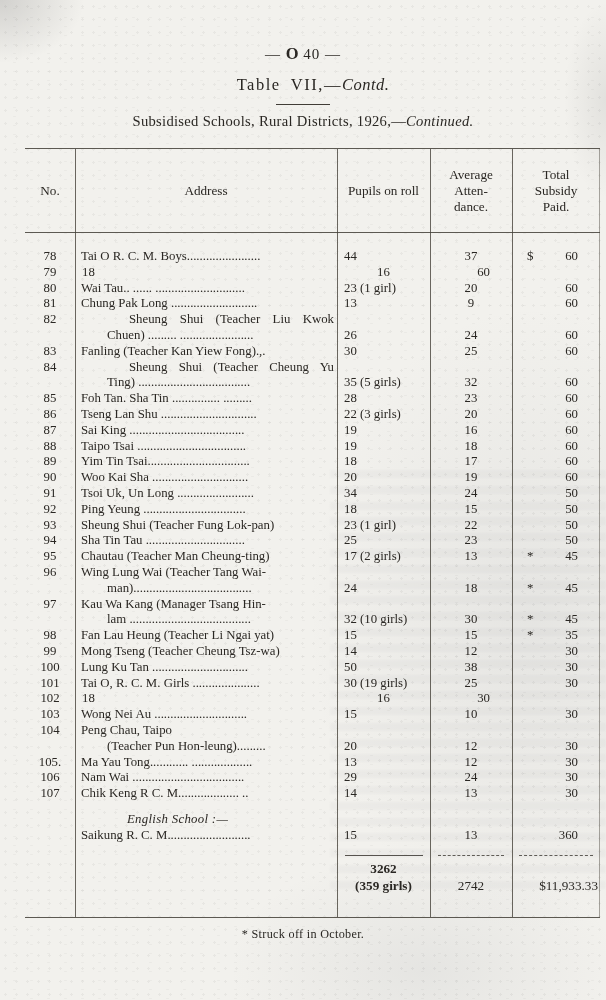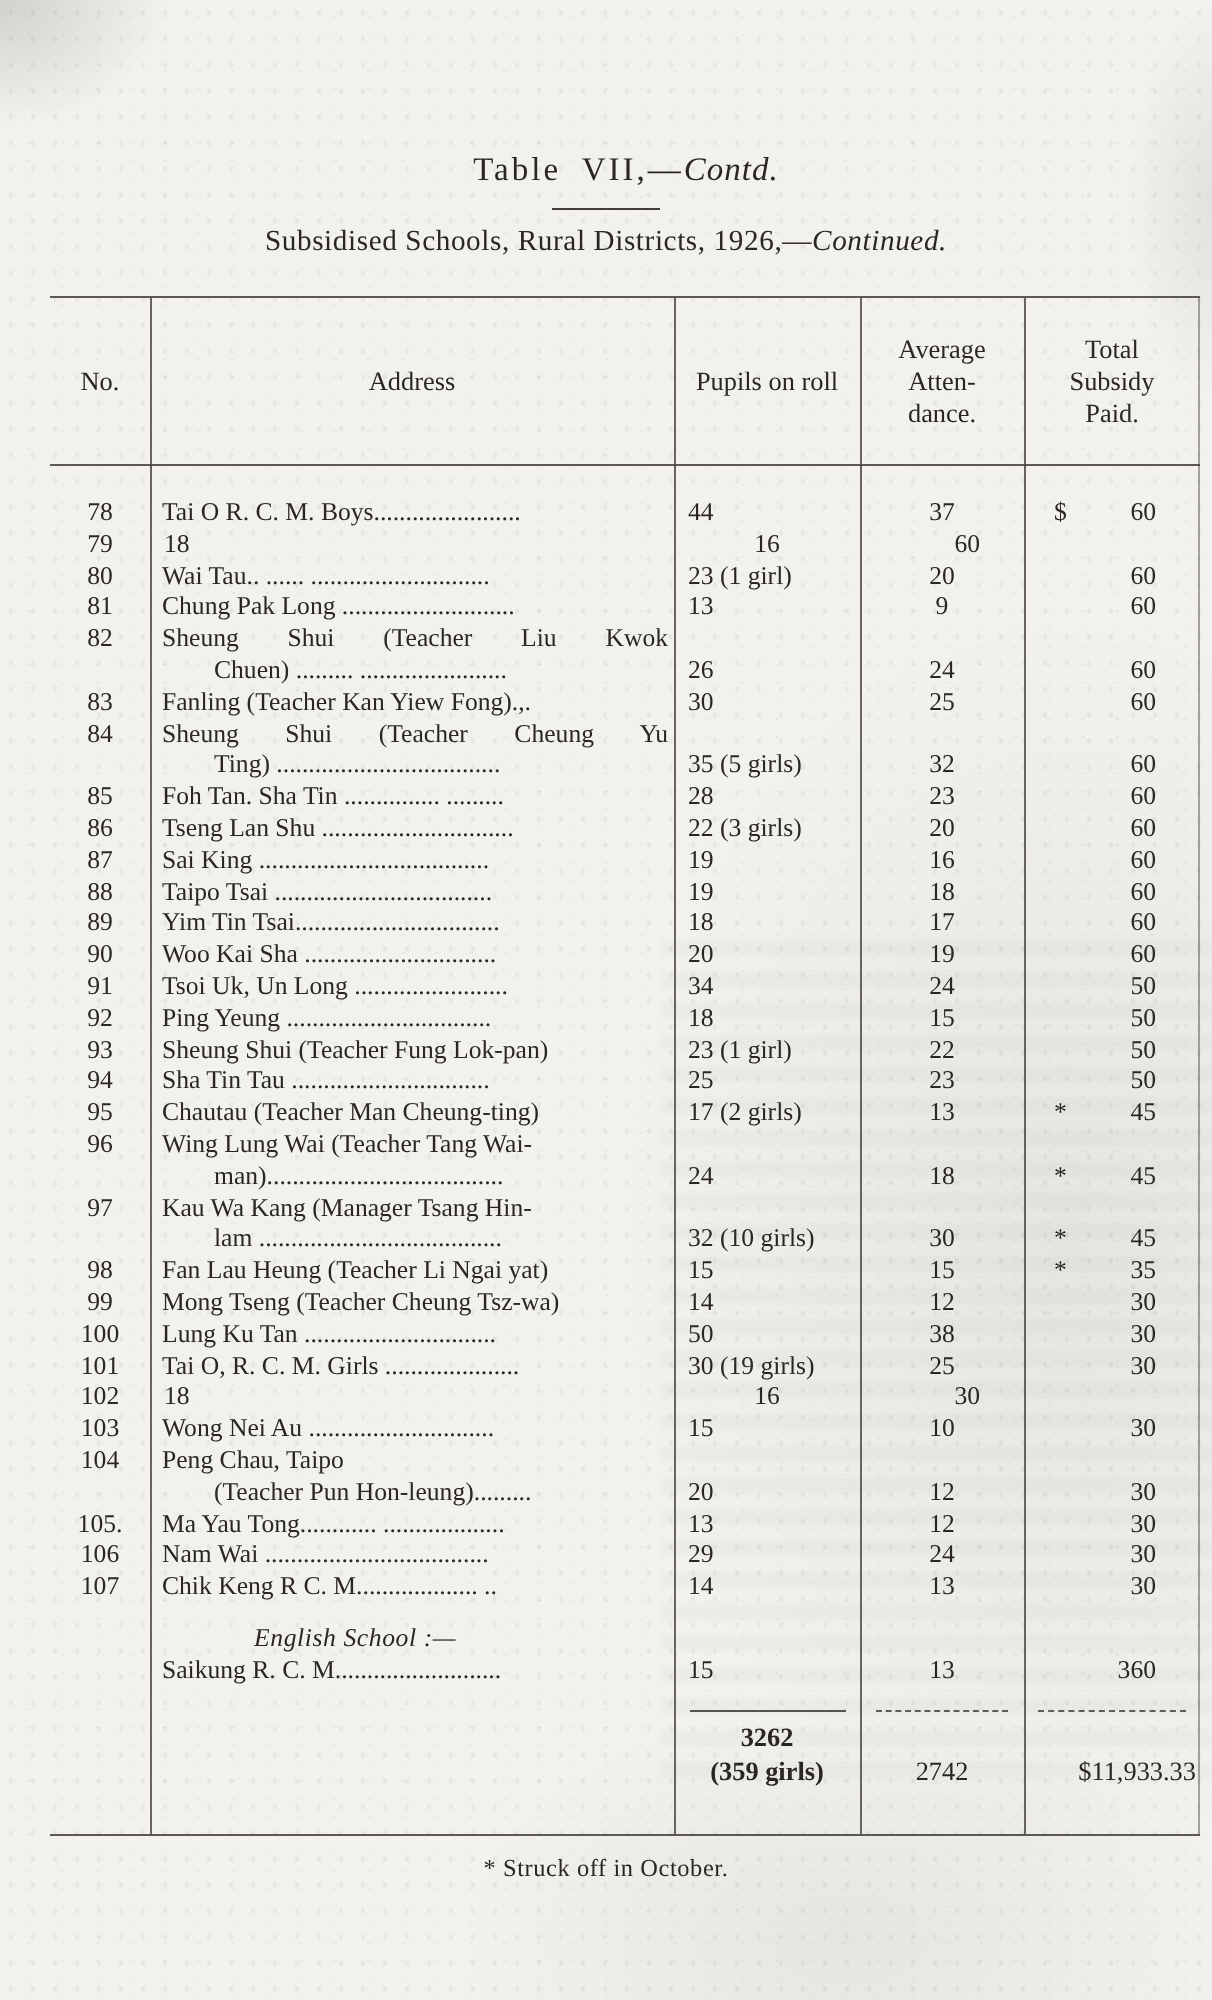--- a/index.html
+++ b/index.html
@@ -54,21 +54,21 @@
   .thead{display:grid;grid-template-columns:50px 262px 93px 82px 88px;
     height:83px;border-bottom:1.4px solid rgba(66,62,54,.85);
     align-items:center;text-align:center;font-size:13.2px;line-height:16px;}
   .thead .multi{white-space:pre-line;}
 
   .tbody{padding-top:16px;}
   .row{display:grid;grid-template-columns:50px 262px 93px 82px 88px;}
   .c-no{text-align:center;align-self:start;}
   .c-addr{padding-left:6px;overflow:hidden;white-space:nowrap;}
   .c-addr .l1,.c-addr .l2{display:block;}
-  .c-addr .l1.just{white-space:normal;text-align:justify;text-align-last:justify;padding-right:3px;}
+  .c-addr .l1.just{white-space:normal;text-align:justify;text-align-last:justify;padding-right:3px;margin-left:48px;}
   .c-addr .l2{padding-left:26px;}
   .c-pup{padding-left:7px;align-self:end;white-space:nowrap;overflow:hidden;}
   .c-att{text-align:center;align-self:end;}
   .c-sub{display:flex;align-self:end;justify-content:flex-end;padding:0 22px 0 15px;}
   .c-sub .pfx{margin-right:auto;}
 
   .sect-row{margin-top:10px;}
   .sect{font-style:italic;padding-left:52px;letter-spacing:.3px;}
 
   .rules{display:grid;grid-template-columns:50px 262px 93px 82px 88px;margin-top:12px;}
@@ -87,20 +87,26 @@
   .footnote{position:absolute;top:927px;left:0;width:100%;text-align:center;
     font-size:12.2px;letter-spacing:.3px;}
 </style>
 </head>
 <body>
 
 <div class="page">
   <div class="speckle"></div>
   <div class="bleed"></div>
 
+  <div class="folio">
+    <span>—</span>
+    <span class="o">O</span>
+    <span>40</span>
+    <span>—</span>
+  </div>
 
   <div class="title">
     <span class="main">Table VII,—</span><span class="it">Contd.</span>
   </div>
   <div class="title-rule"></div>
 
   <div class="subtitle">
     <span>Subsidised Schools, Rural Districts, 1926,—</span><span class="it">Continued.</span>
   </div>
 

